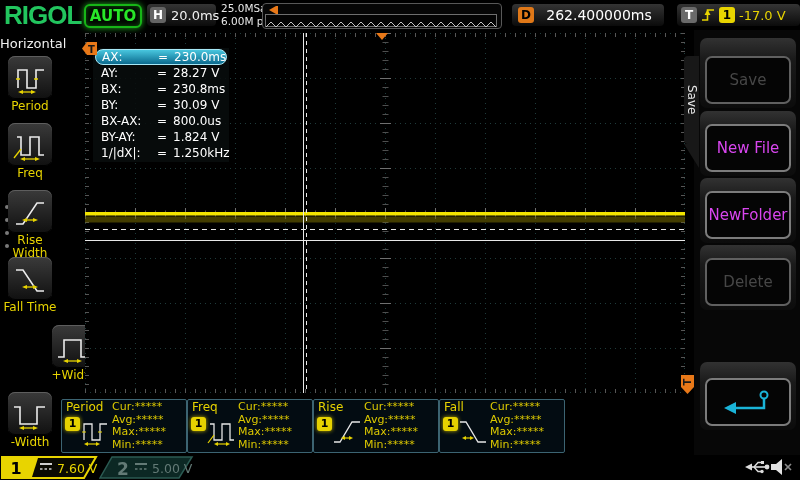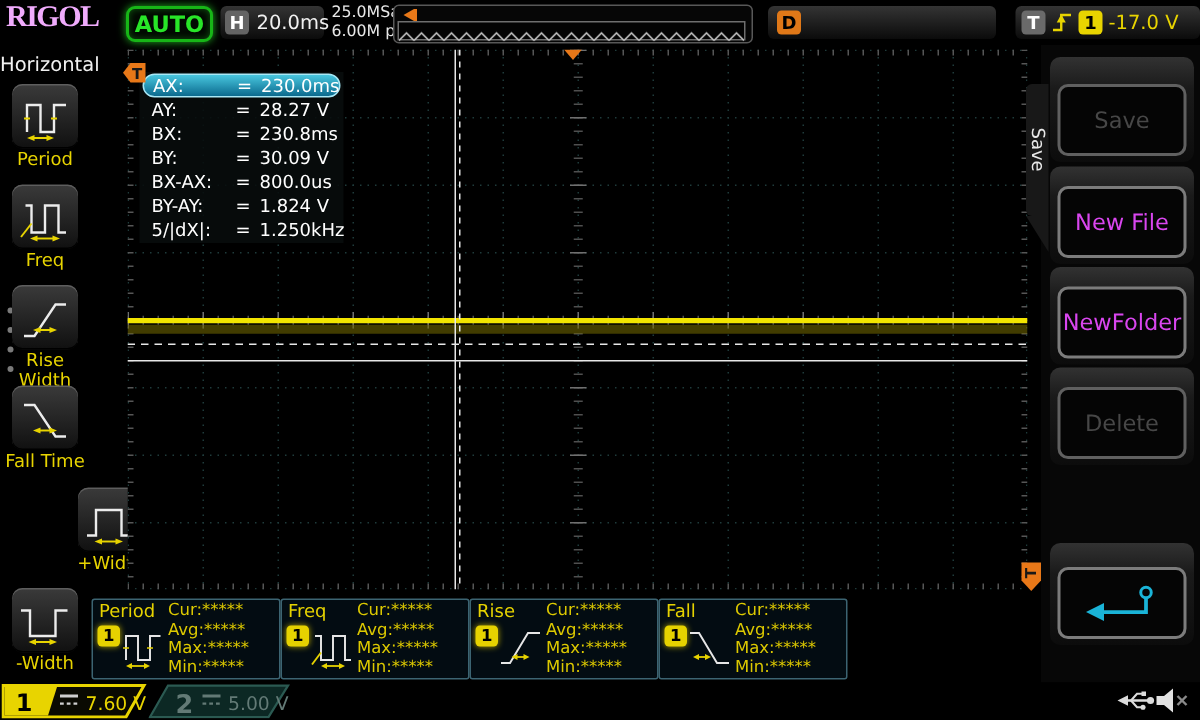--- a/index.html
+++ b/index.html
@@ -1,22 +1,22 @@
 <!DOCTYPE html>
 <html><head>
 <meta charset="utf-8">
 <style>
   html,body{margin:0;padding:0;background:#000;}
   #screen{position:relative;width:800px;height:480px;background:#000;overflow:hidden;
           font-family:"DejaVu Sans","Liberation Sans",sans-serif;color:#fff;}
   .abs{position:absolute;}
 
   
-  .logo{position:absolute;left:4px;top:0px;font-family:Liberation Serif, serif;
-        font-weight:bold;font-size:20px;color:#f0abfc;letter-spacing:-1px;}
+  .logo{position:absolute;left:4px;top:0px;font-family:Liberation Sans, sans-serif;
+        font-weight:bold;font-size:26px;color:#22c55e;letter-spacing:-1px;}
   .auto-badge{position:absolute;left:84px;top:4px;width:54px;height:20px;line-height:20px;
         text-align:center;border:2px solid #17b517;border-radius:6px;color:#28e628;
         font-weight:bold;font-size:15px;background:#020a02;
         box-shadow:0 0 6px rgba(40,220,40,.8), inset 0 0 5px rgba(40,220,40,.35);}
   .pill{position:absolute;background:linear-gradient(#343434,#0b0b0b);border-radius:4px;
         display:flex;align-items:center;}
   .hbox{left:147px;top:4px;width:66px;height:22px;gap:5px;padding-left:3px;}
   .keysq{width:16px;height:16px;border-radius:3px;text-align:center;line-height:16px;
         font-weight:bold;font-size:12px;flex:0 0 auto;}
   .hkey{background:#646464;color:#fff;}
@@ -117,20 +117,21 @@
               <path d="M0 8 L5 3 L10 8" fill="none" stroke="#c4c4c4" stroke-width="1"></path>
             </pattern>
           </defs>
           <rect width="230" height="11" fill="url(#zz)"></rect>
         </svg>
       </div>
     </div>
 
     <div class="pill dbox">
       <span class="keysq dkey">D</span>
+      <span class="dval">262.400000ms</span>
     </div>
 
     <div class="pill tbox">
       <span class="keysq tkey">T</span>
       <svg width="14" height="16" style="flex:0 0 auto;">
         <polyline points="1,13 6.5,13 6.5,3 13,3" fill="none" stroke="#e8d400" stroke-width="1.6"></polyline>
         <polygon points="3.5,8 9.5,8 6.5,2.5" fill="#e8d400"></polygon>
       </svg>
       <span class="keysq onekey">1</span>
       <span class="tval">-17.0 V</span>
@@ -278,21 +279,21 @@
       <span class="cl">BX-AX:</span>
       <span class="ce">=</span>
       <span class="cv">800.0us</span>
     </div>
     <div class="crow">
       <span class="cl">BY-AY:</span>
       <span class="ce">=</span>
       <span class="cv">1.824 V</span>
     </div>
     <div class="crow">
-      <span class="cl">5/|dX|:</span>
+      <span class="cl">1/|dX|:</span>
       <span class="ce">=</span>
       <span class="cv">1.250kHz</span>
     </div>
   </div>
 
   <div class="rmenu">
     <div class="rcol"></div>
     <div class="rtab">Save</div>
     <svg class="rtab-notch" width="16" height="26">
       <polygon points="0,0 15,0 15,24" fill="#181818"></polygon>

